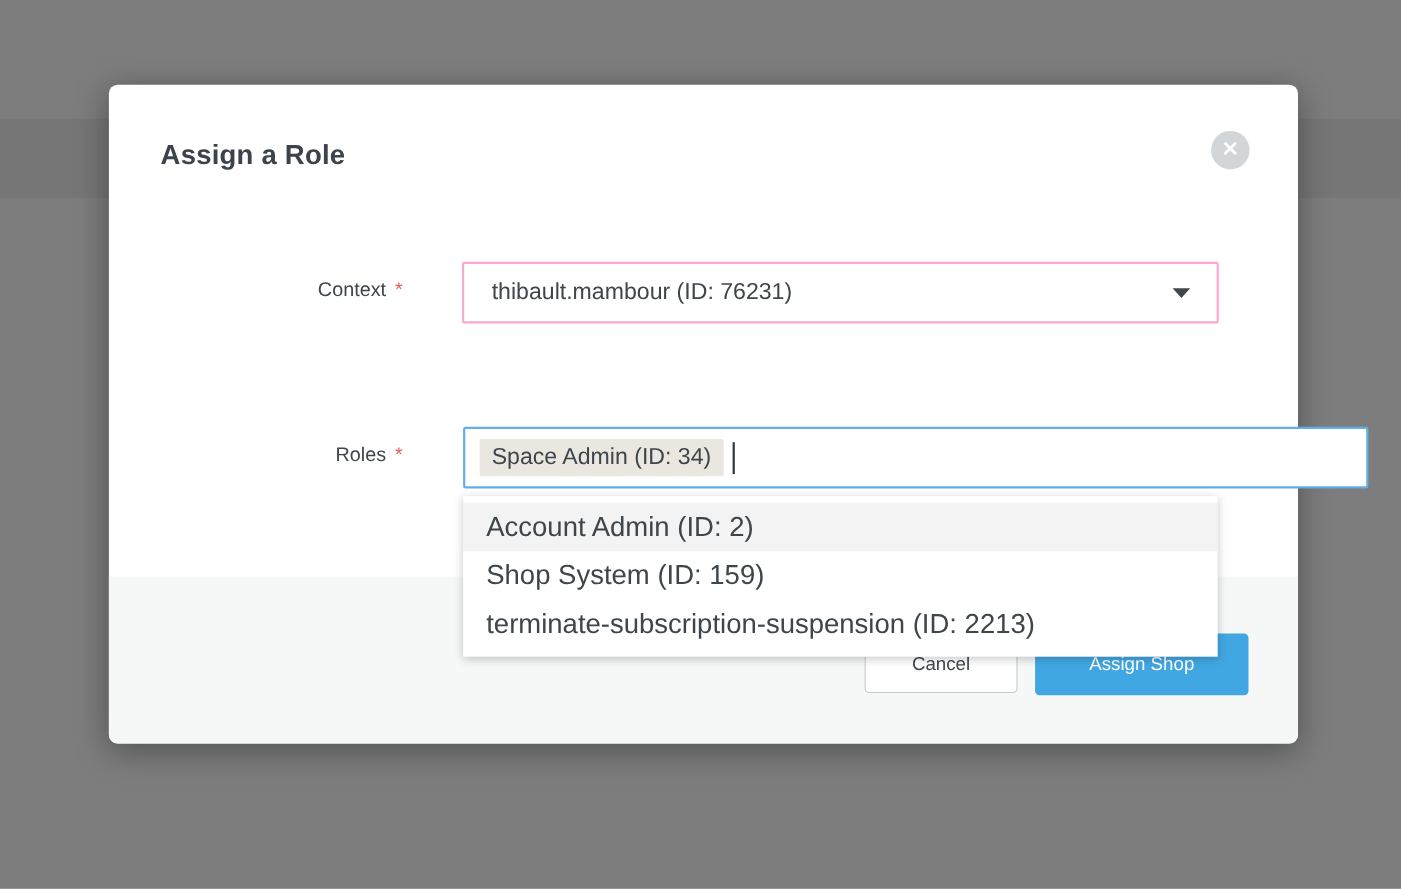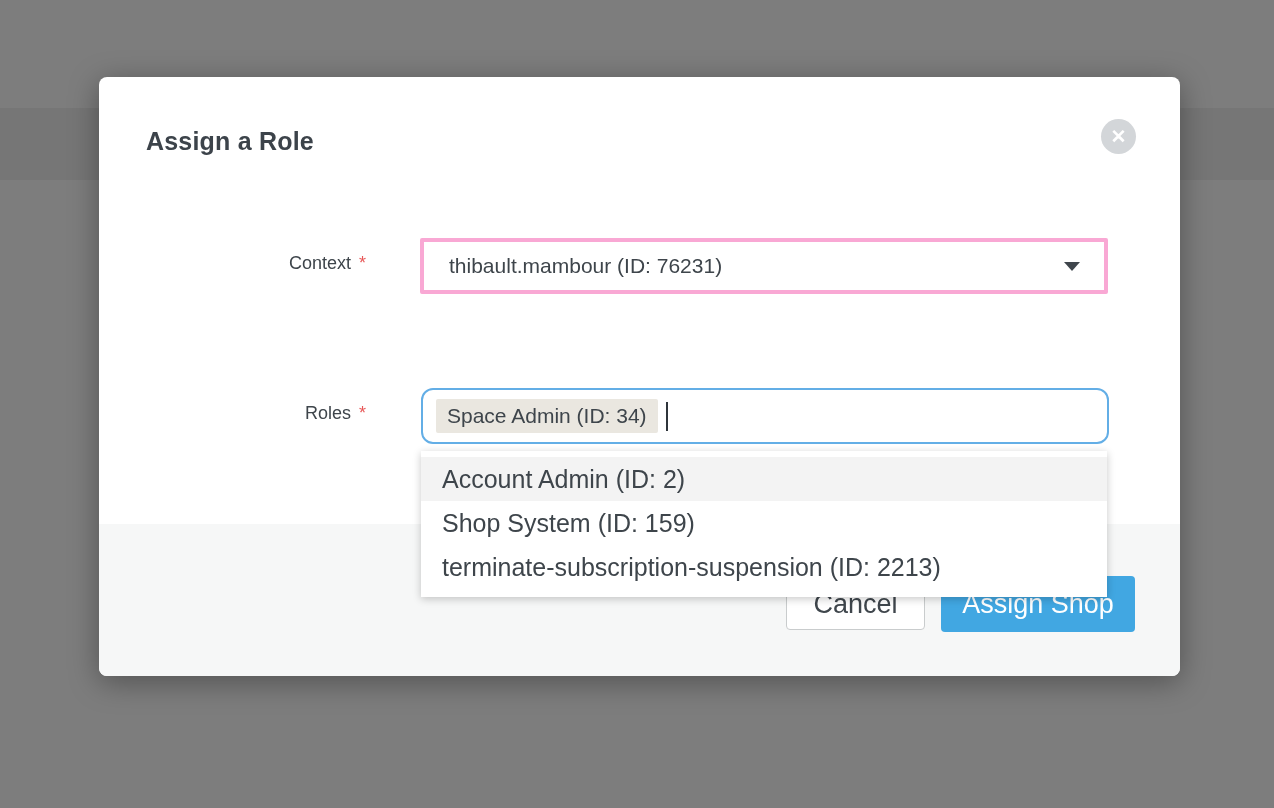--- a/index.html
+++ b/index.html
@@ -59,21 +59,21 @@
     color: #e85959;
     margin-left: 8px;
   }
   .context-label { top: 176px; }
   .roles-label  { top: 326px; }
   .select-box {
     position: absolute;
     left: 321px; top: 161px;
     width: 688px; height: 56px;
     background: #ffffff;
-    border: 4px solid #f9a8d4;
+    border: 2px solid #f9a8d4;
     border-radius: 2px;
     display: flex;
     align-items: center;
     padding: 0 24px 0 25px;
     cursor: pointer;
   }
   .select-value {
     font-size: 21px;
     color: #3e454b;
     flex: 1;
@@ -82,24 +82,24 @@
   }
   .caret-down {
     width: 0; height: 0;
     border-left: 8px solid transparent;
     border-right: 8px solid transparent;
     border-top: 9px solid #3f464c;
   }
   .roles-input {
     position: absolute;
     left: 322px; top: 311px;
-    width: 688px; height: 56px;
+    width: 823px; height: 56px;
     background: #ffffff;
     border: 2px solid #63aee6;
-    border-radius: 12px;
+    border-radius: 2px;
     display: flex;
     align-items: center;
     padding: 0 10px;
     cursor: text;
   }
   .role-tag {
     background: #eae7e0;
     color: #3e454b;
     font-size: 21px;
     height: 34px;
@@ -138,21 +138,21 @@
   .modal-footer {
     position: absolute;
     left: 0; top: 447px;
     width: 1081px; height: 152px;
     background: #f6f7f7;
     border-radius: 0 0 8px 8px;
   }
   .btn {
     position: absolute;
     font-family: "Liberation Sans", sans-serif;
-    font-size: 27px;
+    font-size: 17px;
     border-radius: 4px;
     display: flex;
     align-items: center;
     justify-content: center;
     cursor: pointer;
   }
   .btn-cancel {
     left: 687px; top: 501px;
     width: 139px; height: 52px;
     background: #ffffff;

